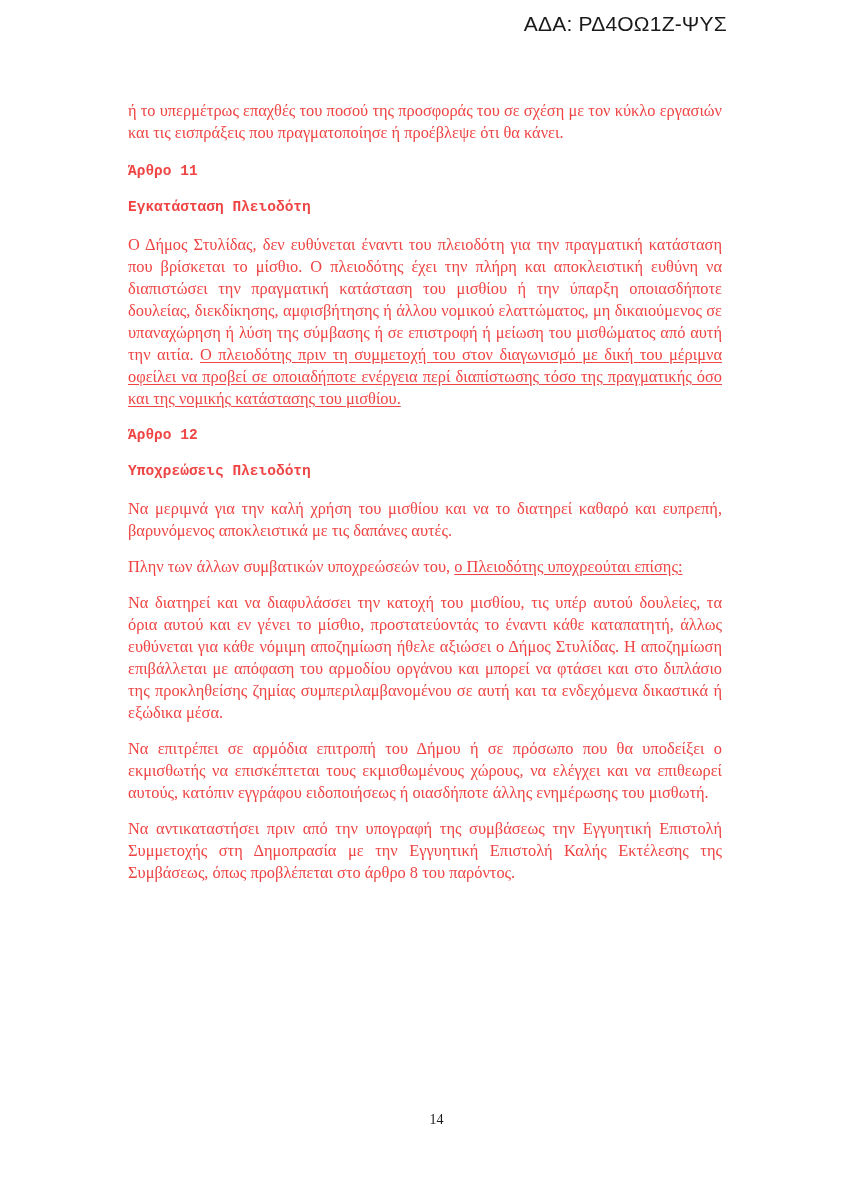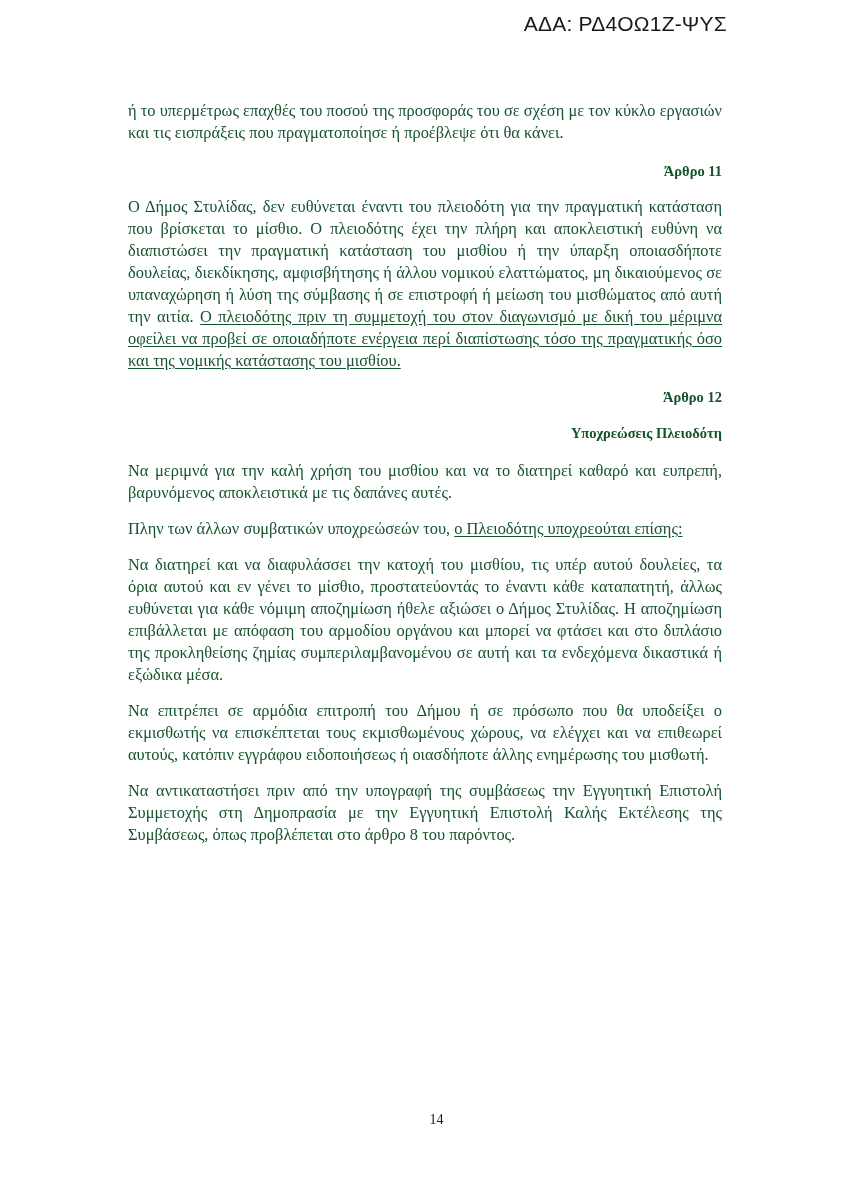--- a/index.html
+++ b/index.html
@@ -5,44 +5,45 @@
   html, body { margin: 0; padding: 0; background: #ffffff; }
   body { width: 849px; height: 1200px; position: relative; overflow: hidden; color: #111; }
   .ada {
     position: absolute; top: 12px; right: 122px;
     font-family: "Liberation Sans", sans-serif; font-size: 21px; color: #1a1a1a;
     letter-spacing: 0.2px;
   }
   .page {
     position: absolute; left: 128px; top: 100px; width: 594px;
     font-family: "Liberation Serif", serif; font-size: 16.4px; line-height: 22px;
-    color: #14532d;
+    color: #ef4444;
   }
   .page p { margin: 0 0 14px 0; text-align: justify; }
   .page p.first { margin-bottom: 16px; }
   .heading {
-    text-align: right; font-family: Liberation Serif, serif; font-weight: bold;
+    text-align: left; font-family: Liberation Mono, monospace; font-weight: bold;
     font-size: 14.5px; margin: 0 0 14px 0; line-height: 22px;
   }
   .heading.title { margin-bottom: 16px; }
   .u { text-decoration: underline; text-underline-offset: 2px; }
   .pageno {
     position: absolute; top: 1112px; left: 12px; width: 849px; text-align: center;
     font-family: Liberation Serif, serif; font-size: 14px; color: #1a1a1a;
   }
 </style>
 </head>
 <body>
 
 <div class="ada">ΑΔΑ: ΡΔ4ΟΩ1Ζ-ΨΥΣ</div>
 
 <div class="page">
   <p class="first">ή το υπερμέτρως επαχθές του ποσού της προσφοράς του σε σχέση με τον κύκλο εργασιών και τις εισπράξεις που πραγματοποίησε ή προέβλεψε ότι θα κάνει.</p>
 
   <div class="heading">Άρθρο 11</div>
+  <div class="heading title">Εγκατάσταση Πλειοδότη</div>
 
   <p><span>Ο Δήμος Στυλίδας, δεν ευθύνεται έναντι του πλειοδότη για την πραγματική κατάσταση που βρίσκεται το μίσθιο. Ο πλειοδότης έχει την πλήρη και αποκλειστική ευθύνη να διαπιστώσει την πραγματική κατάσταση του μισθίου ή την ύπαρξη οποιασδήποτε δουλείας, διεκδίκησης, αμφισβήτησης ή άλλου νομικού ελαττώματος, μη δικαιούμενος σε υπαναχώρηση ή λύση της σύμβασης ή σε επιστροφή ή μείωση του μισθώματος από αυτή την αιτία. </span><span class="u">Ο πλειοδότης πριν τη συμμετοχή του στον διαγωνισμό με δική του μέριμνα οφείλει να προβεί σε οποιαδήποτε ενέργεια περί διαπίστωσης τόσο της πραγματικής όσο και της νομικής κατάστασης του μισθίου.</span></p>
 
   <div class="heading">Άρθρο 12</div>
   <div class="heading title">Υποχρεώσεις Πλειοδότη</div>
 
   <p>Να μεριμνά για την καλή χρήση του μισθίου και να το διατηρεί καθαρό και ευπρεπή, βαρυνόμενος αποκλειστικά με τις δαπάνες αυτές.</p>
   <p><span>Πλην των άλλων συμβατικών υποχρεώσεών του, </span><span class="u">ο Πλειοδότης υποχρεούται επίσης:</span></p>
   <p>Να διατηρεί και να διαφυλάσσει την κατοχή του μισθίου, τις υπέρ αυτού δουλείες, τα όρια αυτού και εν γένει το μίσθιο, προστατεύοντάς το έναντι κάθε καταπατητή, άλλως ευθύνεται για κάθε νόμιμη αποζημίωση ήθελε αξιώσει ο Δήμος Στυλίδας. Η αποζημίωση επιβάλλεται με απόφαση του αρμοδίου οργάνου και μπορεί να φτάσει και στο διπλάσιο της προκληθείσης ζημίας συμπεριλαμβανομένου σε αυτή και τα ενδεχόμενα δικαστικά ή εξώδικα μέσα.</p>
   <p>Να επιτρέπει σε αρμόδια επιτροπή του Δήμου ή σε πρόσωπο που θα υποδείξει ο εκμισθωτής να επισκέπτεται τους εκμισθωμένους χώρους, να ελέγχει και να επιθεωρεί αυτούς, κατόπιν εγγράφου ειδοποιήσεως ή οιασδήποτε άλλης ενημέρωσης του μισθωτή.</p>

